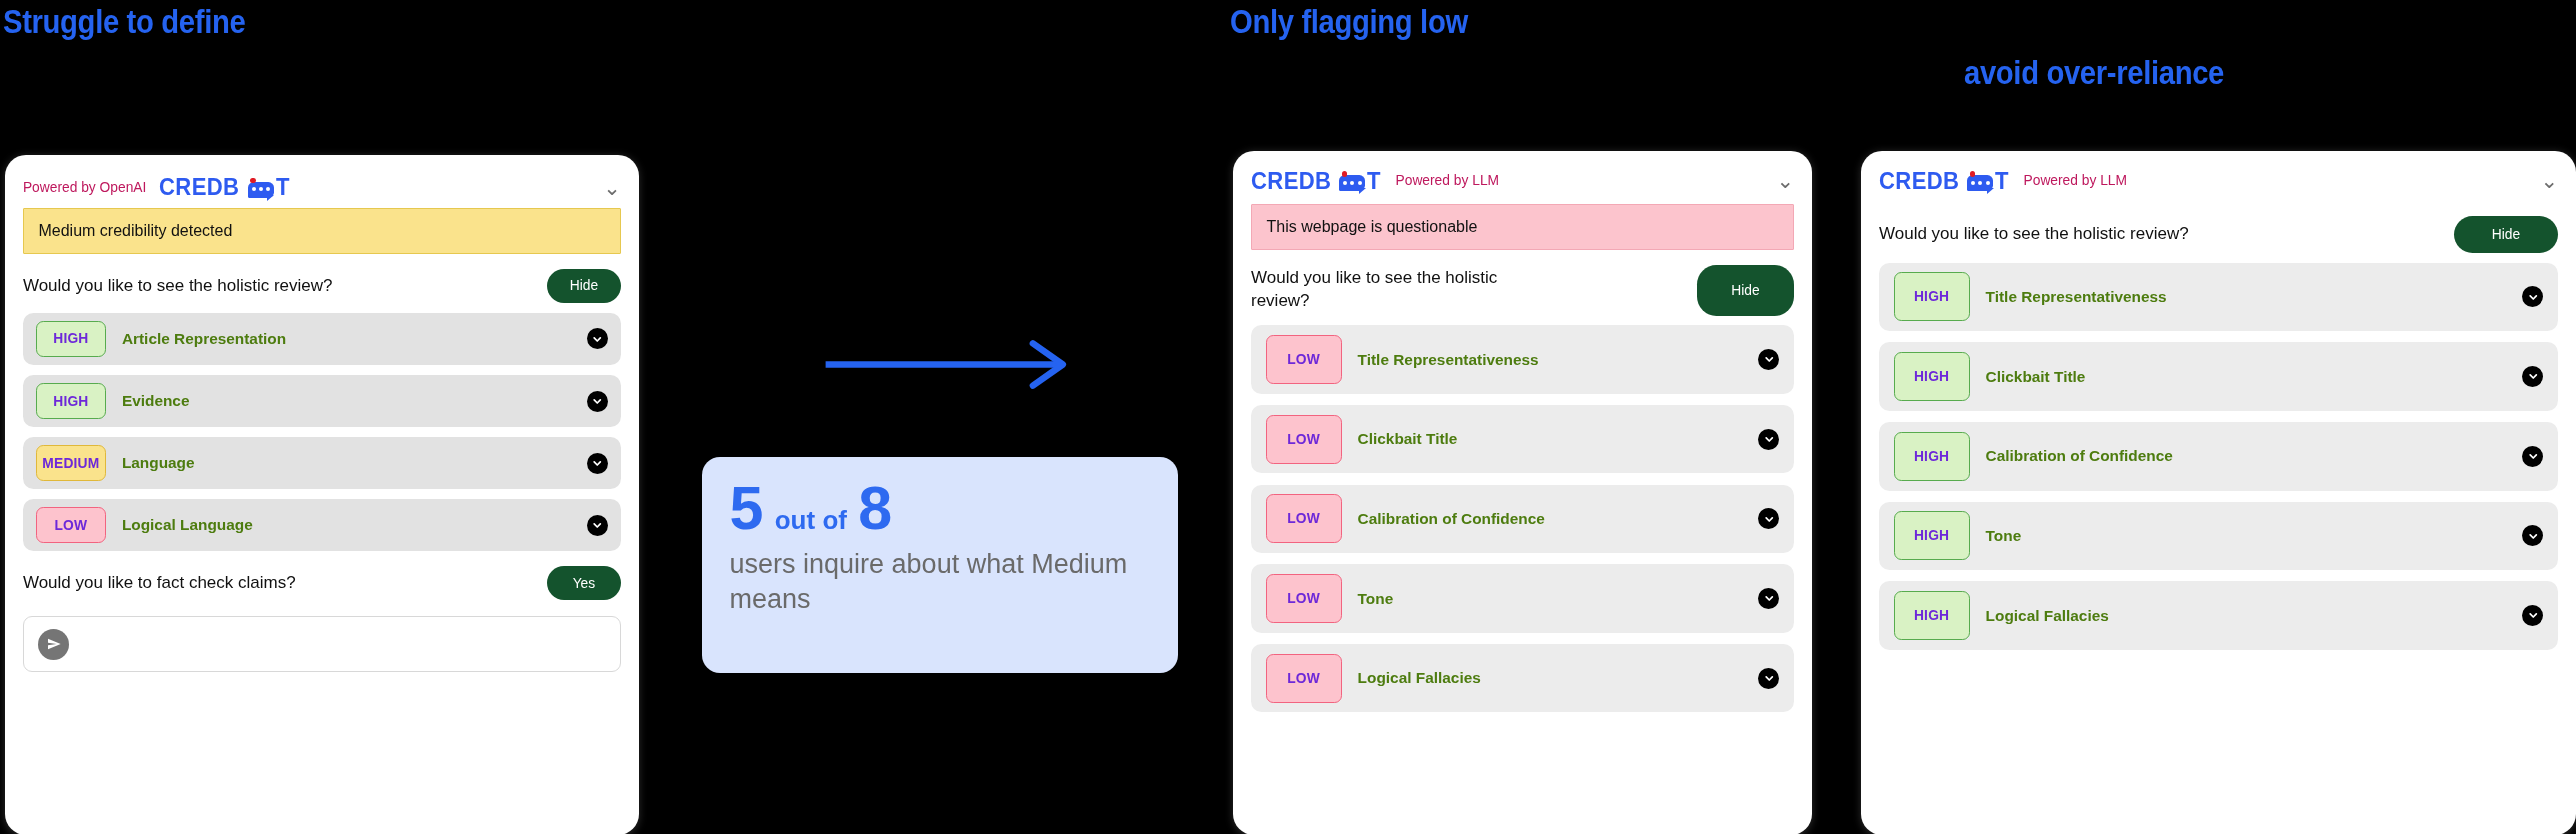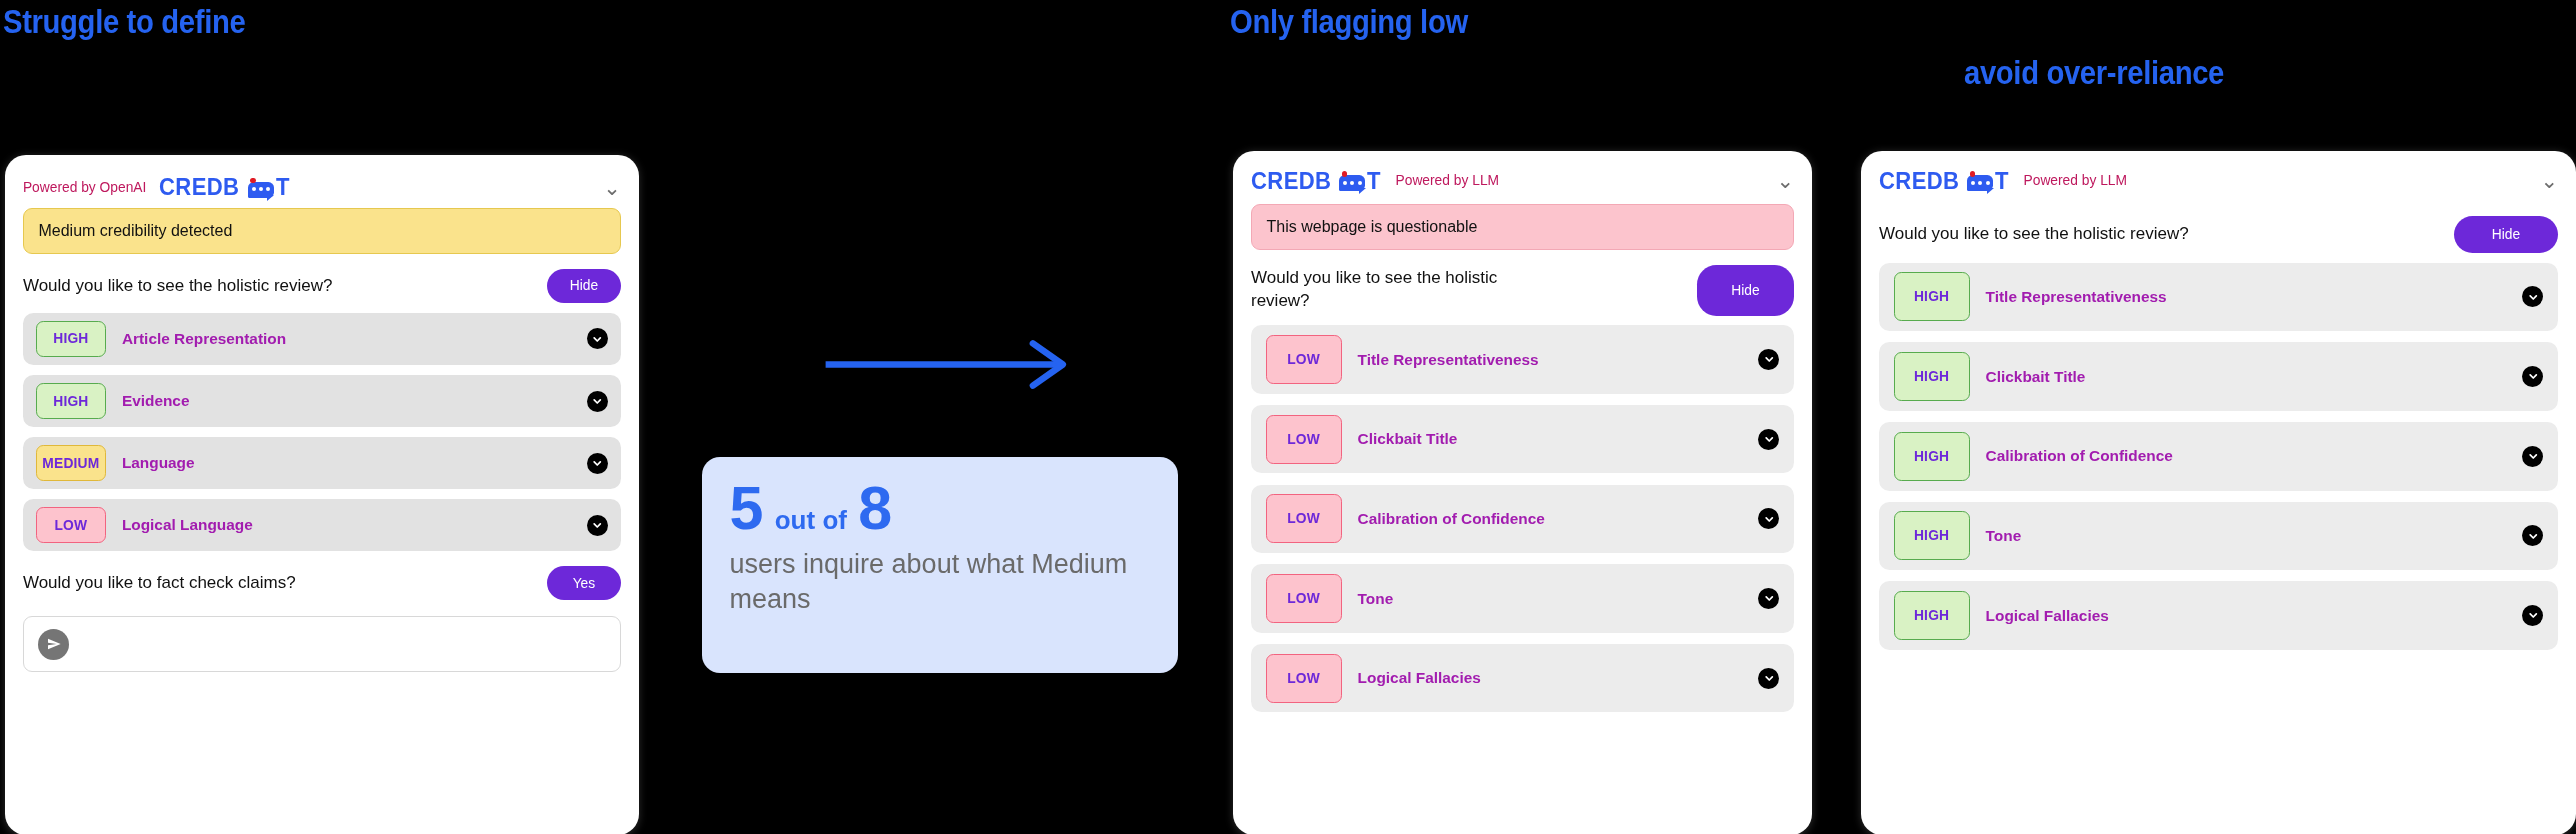--- a/index.html
+++ b/index.html
@@ -94,39 +94,39 @@
     color: #6d6d6d;
     font-size: 21px;
     line-height: 1;
     font-weight: 400;
     user-select: none;
   }
 
   
   .alert {
     margin: 3.2px 18px 0 18px;
-    border-radius: 9px;
+    border-radius: 1px;
     padding: 13px 14.6px;
     font-size: 16px;
     color: #111;
   }
   .alert.medium { background: #fae38c; border: 1.2px solid #e6c84f; }
   .alert.low    { background: #fcc4cd; border: 1.2px solid #f3a8b5; }
 
   
   .qrow {
     display: flex; align-items: center; justify-content: space-between;
     margin: 0 18px;
     padding: 14.6px 0 8px 0;
     gap: 11.3px;
   }
   .qtext { font-size: 17px; color: #111; line-height: 1.35; }
   .qtext.wrap { max-width: 267px; }
   .pill {
-    background: #6d28d9; color: #fff;
+    background: #14532d; color: #fff;
     border-radius: 19.4px;
     font-size: 13.8px;
     padding: 9.7px 0;
     width: 74px;
     text-align: center;
     flex: none;
     cursor: pointer;
   }
   #panel-2 .pill { width: 97px; padding: 18px 0; }
   #panel-3 .pill { width: 104px; padding: 11.3px 0; }
@@ -153,21 +153,21 @@
     color: #6d28d9;
     border-radius: 7.3px;
     padding: 9.7px 0;
     letter-spacing: 0.2px;
   }
   #panel-2 .badge, #panel-3 .badge { width: 76px; padding: 16px 0; }
   .badge.high   { background: #d9f2c4; border: 1.2px solid #57ab4e; }
   .badge.medium { background: #fae38c; border: 1.2px solid #e0b83a; }
   .badge.low    { background: #fdc3cd; border: 1.2px solid #f2637f; }
 
-  .rlabel { font-size: 15.4px; font-weight: 700; color: #a21caf; flex: 1; }
+  .rlabel { font-size: 15.4px; font-weight: 700; color: #4d7c0f; flex: 1; }
   .chev-circle {
     flex: none;
     width: 21px; height: 21px;
     background: #000;
     border-radius: 50%;
     display: flex; align-items: center; justify-content: center;
     color: #fff; font-size: 12px; line-height: 1;
     cursor: pointer;
   }
 

